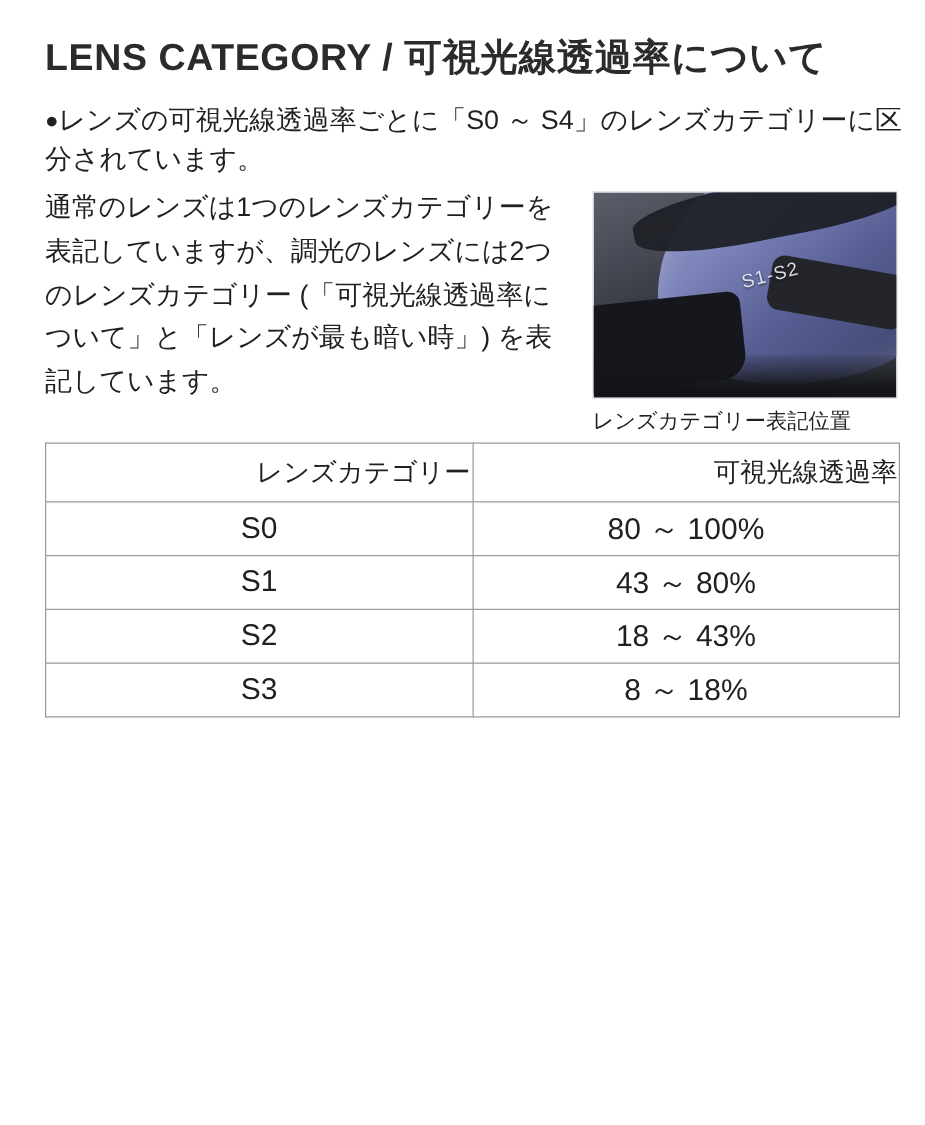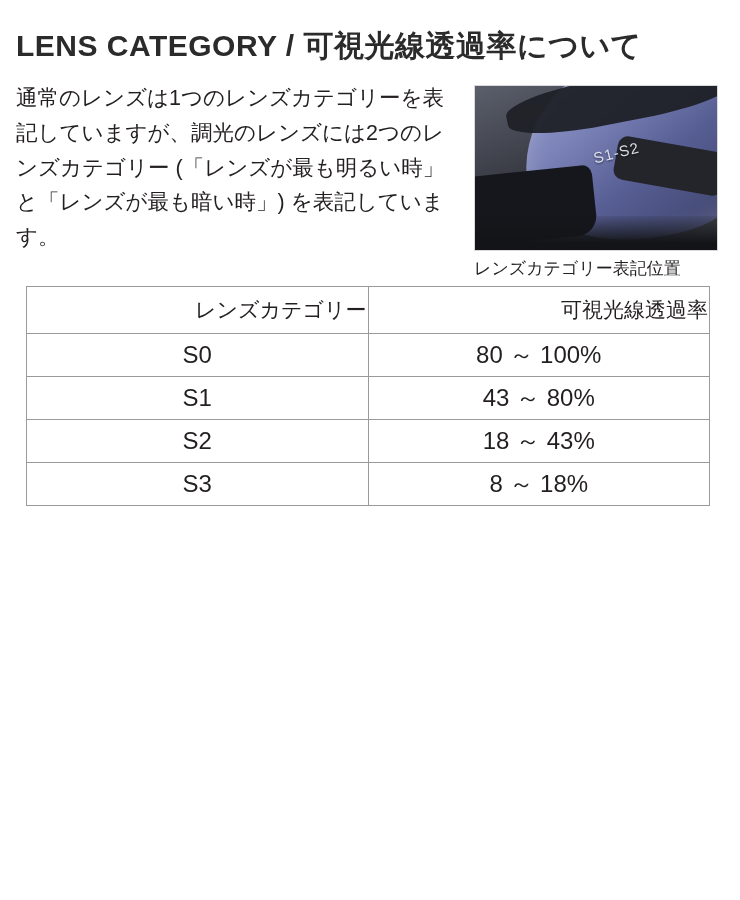--- a/index.html
+++ b/index.html
@@ -12,21 +12,21 @@
     background: #ffffff;
     font-family: "Liberation Sans", sans-serif;
     color: #231f20;
     overflow: hidden;
   }
   .page {
     position: relative;
     width: 740px;
     height: 900px;
     box-sizing: border-box;
-    padding: 22px 18px 0 14px;
+    padding: 22px 18px 0 34px;
   }
   .title {
     font-size: 30px;
     font-weight: bold;
     letter-spacing: 0.5px;
     color: #2b2b2b;
     margin: 4px 0 14px 2px;
     white-space: nowrap;
   }
   .bullets {
@@ -161,36 +161,39 @@
   table.lens-table col.c2 { width: 50%; }
 </style>
 </head>
 <body>
 
 <div class="page">
 
   <div class="title">LENS CATEGORY / 可視光線透過率について</div>
 
   <div class="bullets">
+    <div class="bullet">
+      <span class="dot">●</span><span>レンズの可視光線透過率ごとに「S0 ～ S4」のレンズカテゴリーに区分されています。</span>
+    </div>
   </div>
 
   <div class="flow">
     <div class="figure">
       <div class="photo">
         <div class="lens"></div>
         <div class="frame-top"></div>
         <div class="arm"></div>
         <div class="arm2"></div>
         <div class="bottom-edge"></div>
         <div class="mark">S1-S2</div>
       </div>
       <div class="caption">レンズカテゴリー表記位置</div>
     </div>
 
-    <div class="body-text">通常のレンズは1つのレンズカテゴリーを表記していますが、調光のレンズには2つのレンズカテゴリー (「レンズが最も明るい時」と「レンズが最も暗い時」) を表記しています。</div>
+    <div class="body-text">通常のレンズは1つのレンズカテゴリーを表記していますが、調光のレンズには2つのレンズカテゴリー (「可視光線透過率について」と「レンズが最も暗い時」) を表記しています。</div>
   </div>
 
   <table class="lens-table">
     <colgroup>
         <col class="c1">
         <col class="c2">
       </colgroup>
     <thead>
       <tr>
         <th>レンズカテゴリー</th>

